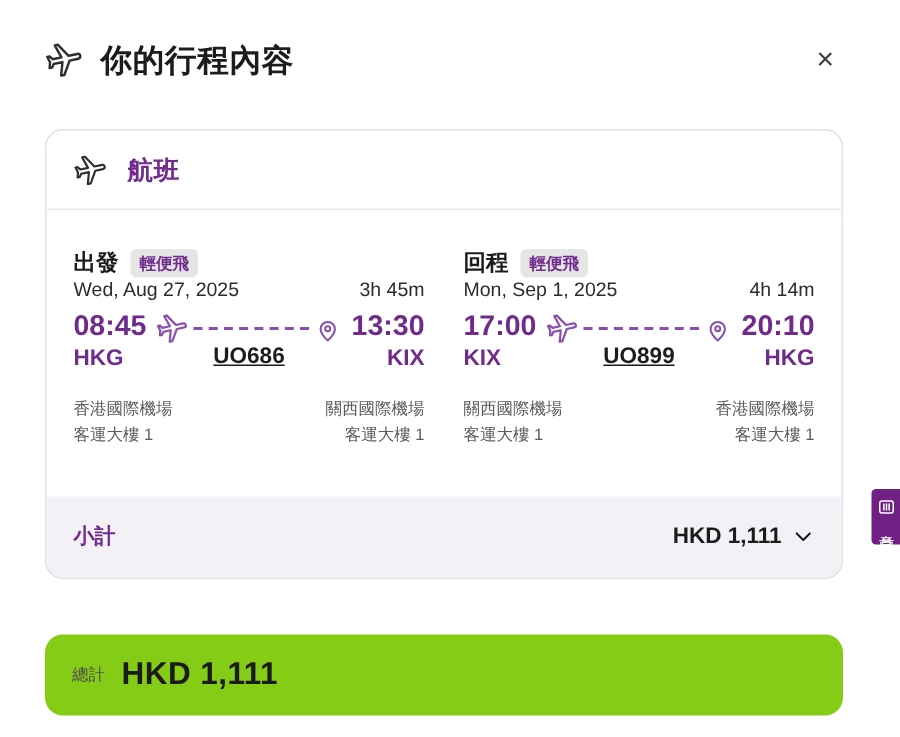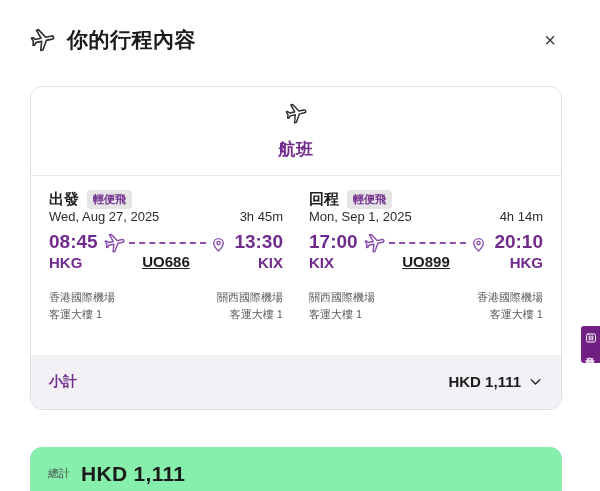--- a/index.html
+++ b/index.html
@@ -29,27 +29,26 @@
     margin: 32px 28px 0 30px;
     width: 532px;
     border: 1px solid #e2e0e5;
     border-radius: 12px;
     background: #fff;
   }
   .card-title-row {
     display: flex; align-items: center; gap: 13px;
     padding: 15px 18px 14px;
     border-bottom: 1px solid #ebe9ee;
-    flex-direction: column;
   }
   .card-title { font-size: 17px; font-weight: 600; color: #702b8d; letter-spacing: .5px; }
 
   .segments { display: flex; gap: 26px; padding: 14px 18px 16px; }
   .segment { flex: 1; min-width: 0; }
-  .seg-head { display: flex; align-items: center; gap: 8px; }
+  .seg-head { display: flex; align-items: center; gap: 8px; margin-top: 12px; }
   .seg-label { font-size: 15px; font-weight: 700; color: #1c1c1c; }
   .badge {
     display: inline-block;
     background: #e5e5e5; color: #702b8d;
     font-size: 11px; font-weight: 600;
     padding: 2px 6px; border-radius: 4px;
   }
   .date-row {
     display: flex; justify-content: space-between; align-items: baseline;
     font-size: 13px; color: #2c2c2c;
@@ -86,21 +85,21 @@
   }
   .subtotal-label { font-size: 14px; font-weight: 600; color: #702b8d; }
   .subtotal-amount {
     display: flex; align-items: center; gap: 7px;
     font-size: 15px; font-weight: 700; color: #1c1c1c;
   }
 
   .total-card {
     margin: 37px 28px 0 30px;
     width: 532px;
-    background: #86efac;
+    background: #84cc16;
     border-radius: 12px;
     padding: 15px 18px;
     display: flex; align-items: center; gap: 11px;
   }
   .total-label { font-size: 11px; color: #4f4f4f; }
   .total-amount { font-size: 21px; font-weight: 600; color: #1b1b1b; letter-spacing: .3px; }
 
   .feedback-tab {
     position: absolute; right: 0; top: 326px;
     width: 19px;

